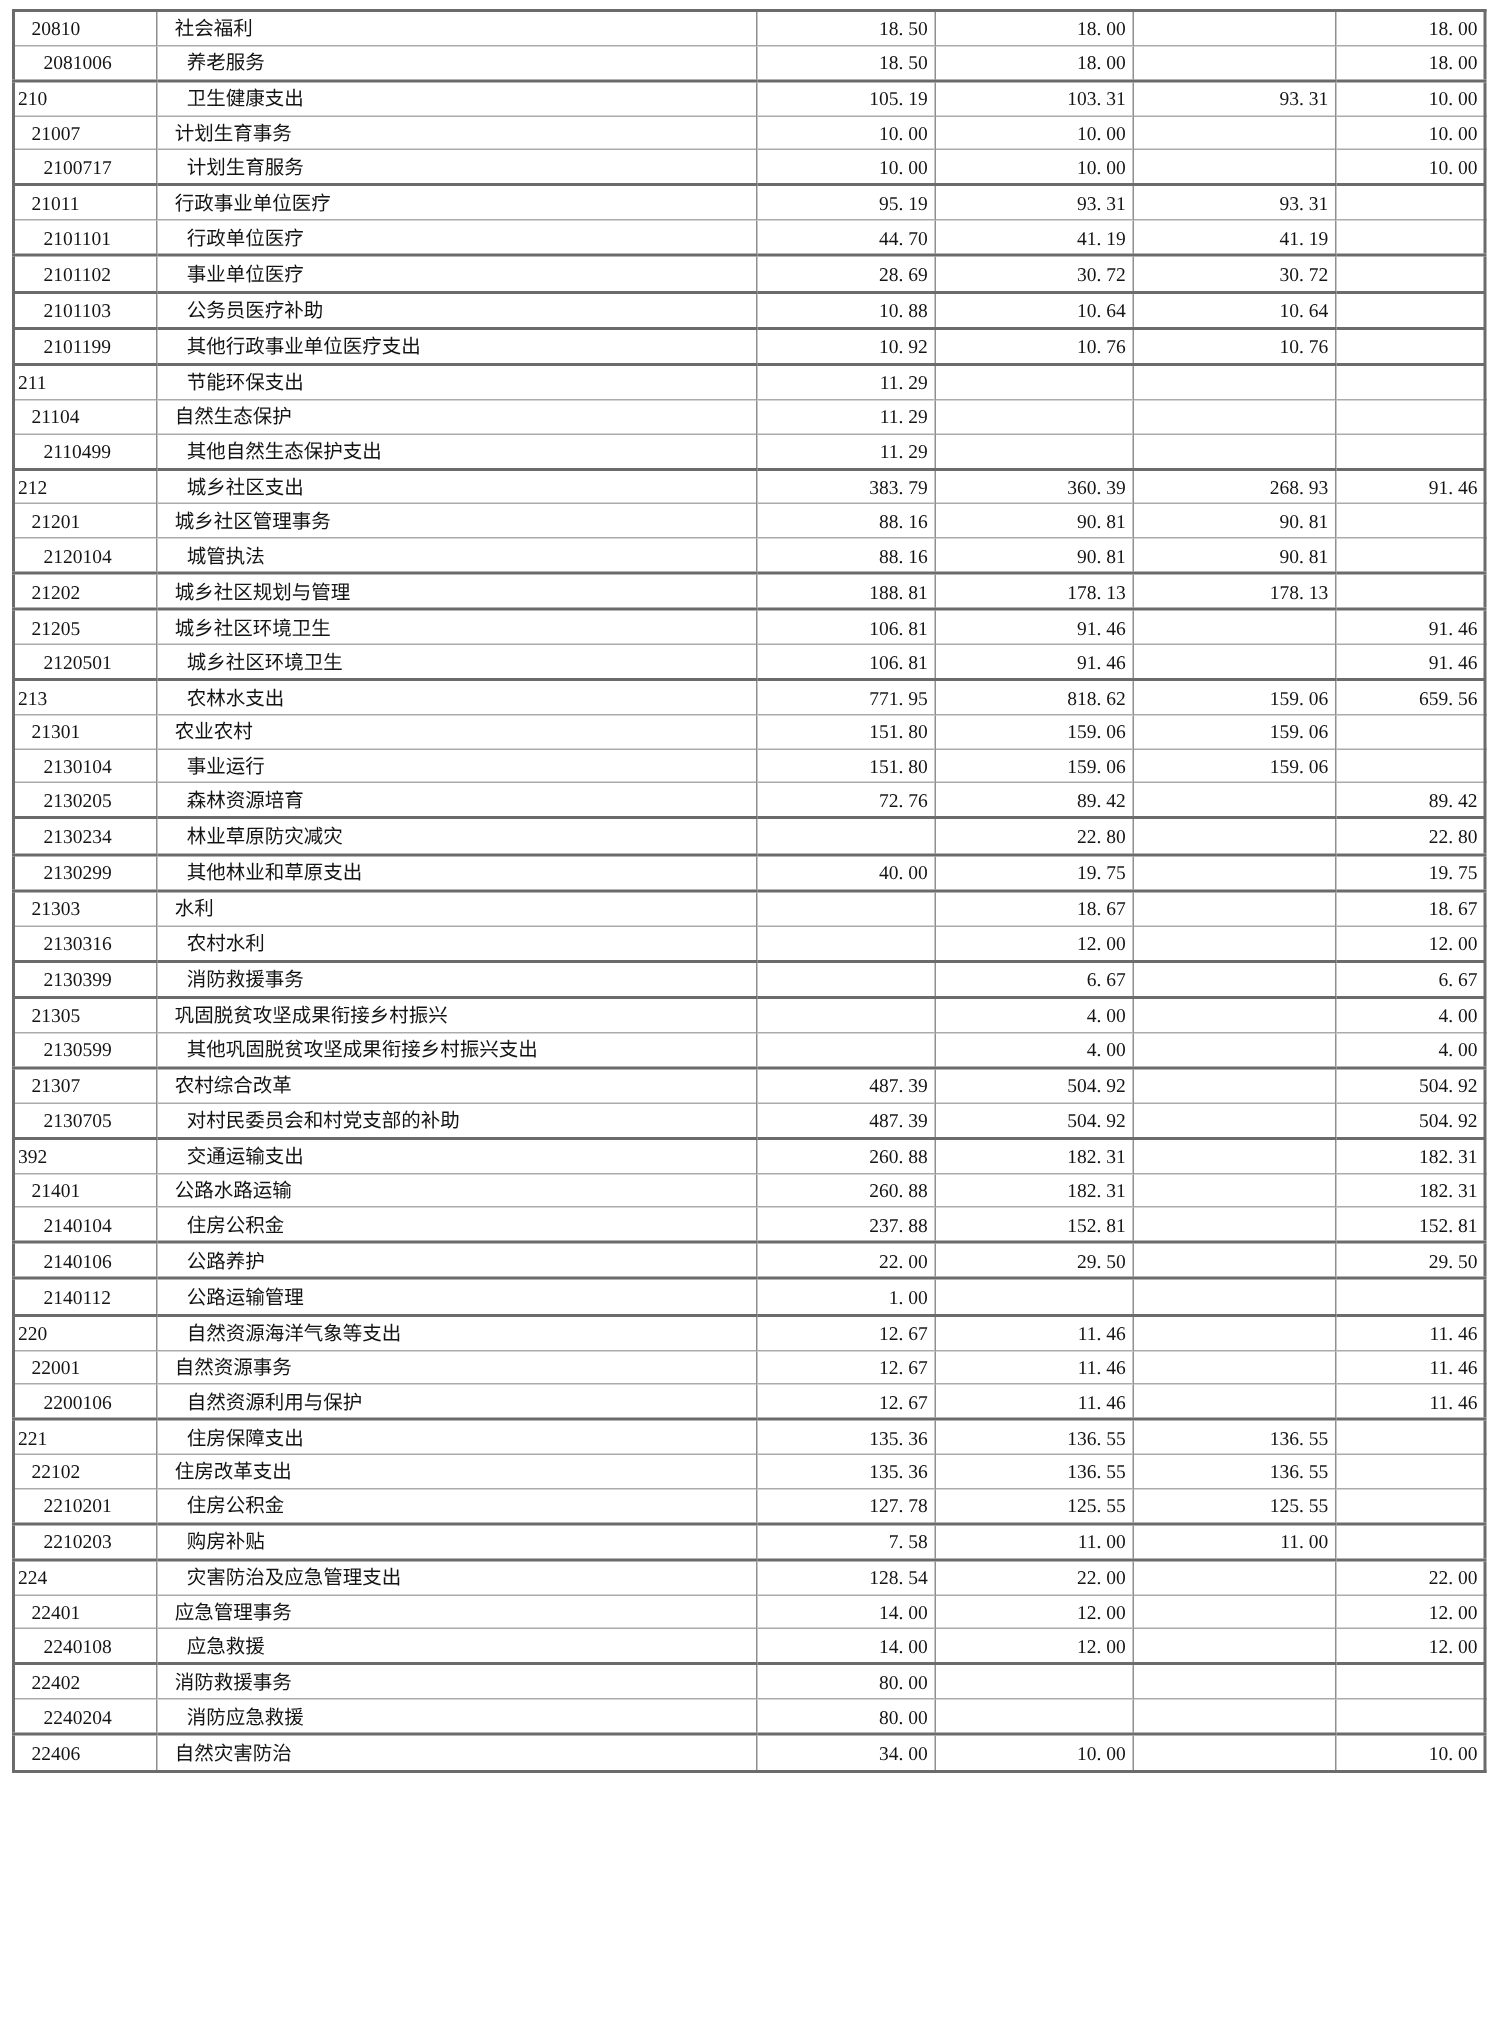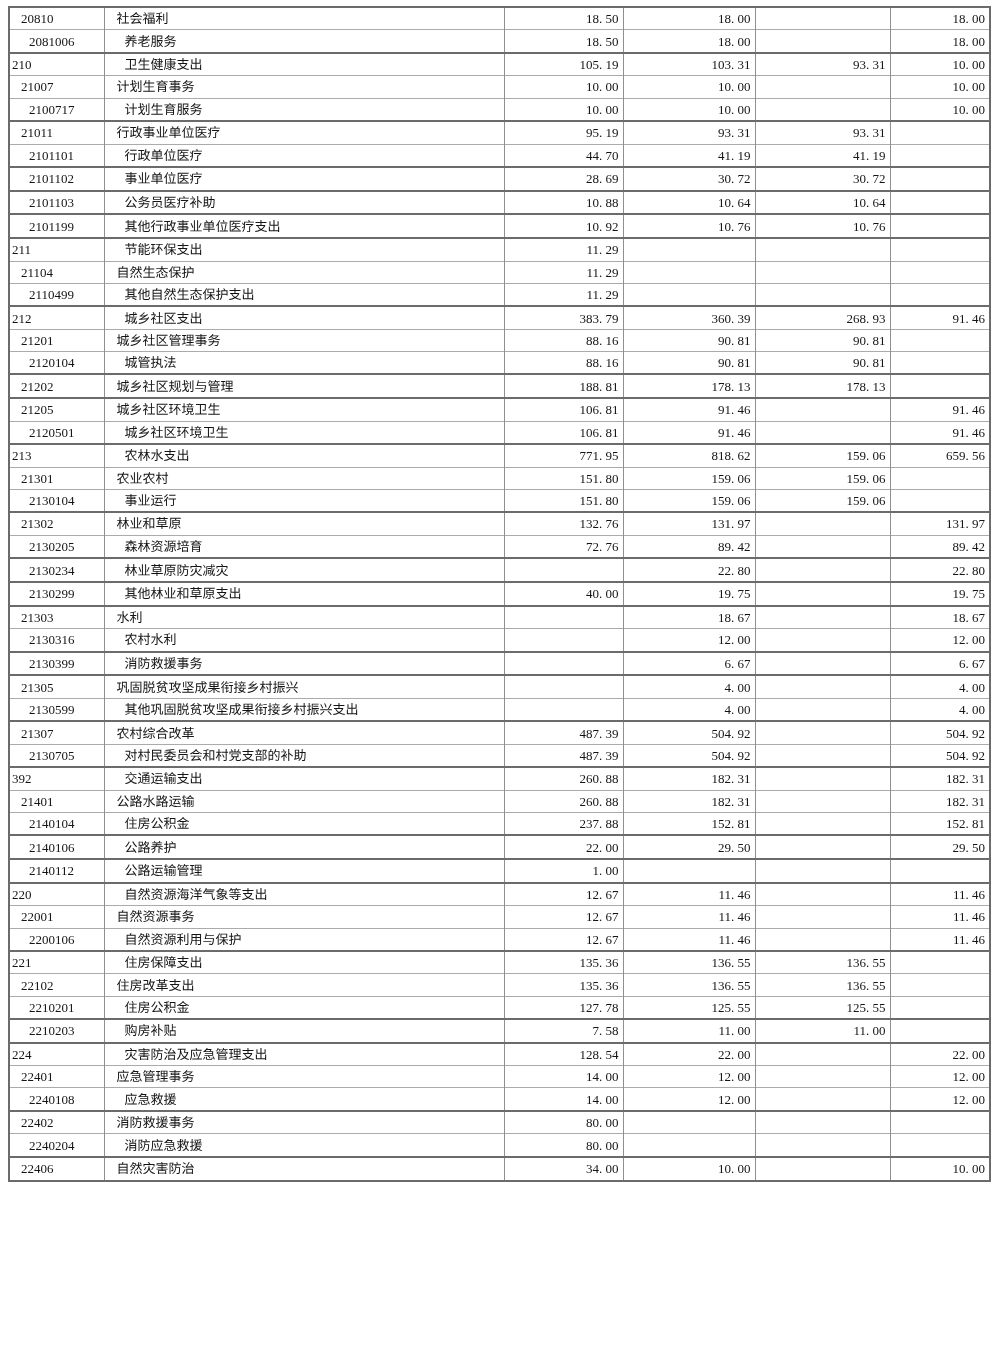--- a/index.html
+++ b/index.html
@@ -221,28 +221,20 @@
           <td class="num"></td>
         </tr>
         <tr>
           <td class="code lv2">2130104</td>
           <td class="name lv2">事业运行</td>
           <td class="num">151. 80</td>
           <td class="num">159. 06</td>
           <td class="num">159. 06</td>
           <td class="num"></td>
         </tr>
-        <tr class="sep">
-          <td class="code lv1">21302</td>
-          <td class="name lv1">林业和草原</td>
-          <td class="num">132. 76</td>
-          <td class="num">131. 97</td>
-          <td class="num"></td>
-          <td class="num">131. 97</td>
-        </tr>
         <tr>
           <td class="code lv2">2130205</td>
           <td class="name lv2">森林资源培育</td>
           <td class="num">72. 76</td>
           <td class="num">89. 42</td>
           <td class="num"></td>
           <td class="num">89. 42</td>
         </tr>
         <tr class="sep">
           <td class="code lv2">2130234</td>

